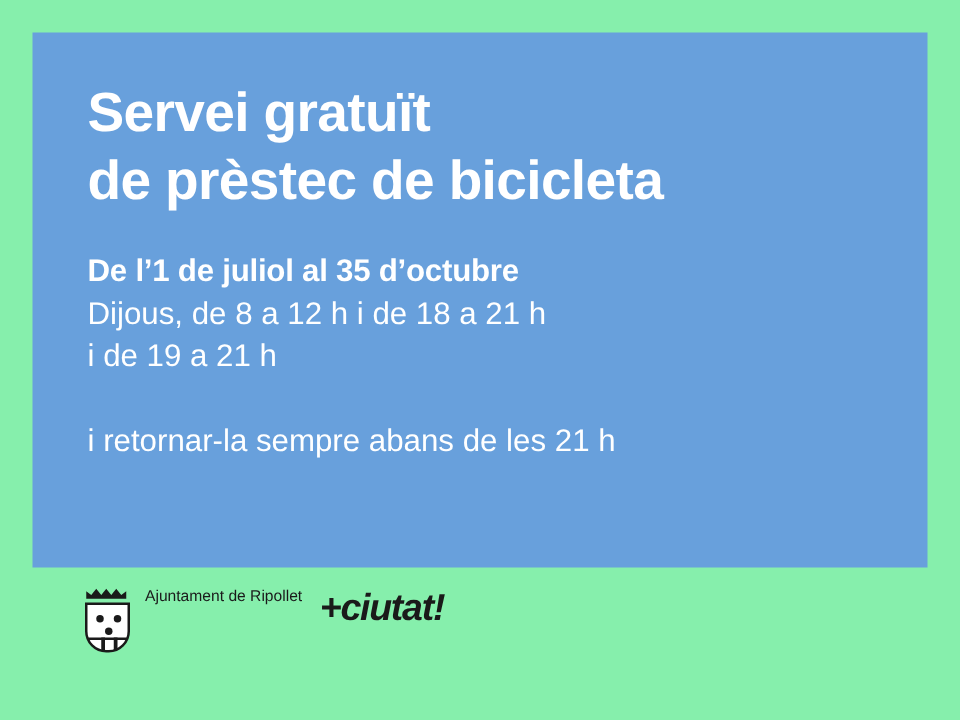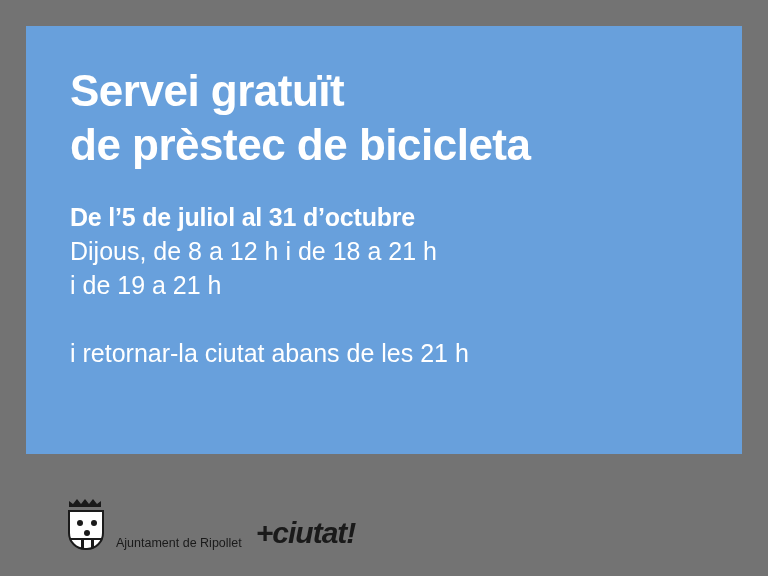--- a/index.html
+++ b/index.html
@@ -10,21 +10,21 @@
     width: 768px;
     height: 576px;
     background: #ffffff;
     font-family: "Liberation Sans", sans-serif;
     overflow: hidden;
   }
   .poster {
     position: relative;
     width: 768px;
     height: 576px;
-    background: #737373;
+    background: #86efac;
   }
   .blue-panel {
     position: absolute;
     left: 26px;
     top: 26px;
     width: 716px;
     height: 428px;
     background: #68a0dc;
     box-sizing: border-box;
     padding: 38px 44px 0 44px;
@@ -66,21 +66,21 @@
   .notice-line .strong {
     font-weight: normal;
   }
   .footer {
     position: absolute;
     left: 26px;
     top: 470px;
     width: 716px;
     height: 80px;
     display: flex;
-    align-items: flex-end;
+    align-items: flex-start;
   }
   .crest {
     width: 40px;
     height: 52px;
     position: relative;
     flex: 0 0 auto;
     margin-left: 40px;
   }
   .crest .crown {
     position: absolute;
@@ -149,27 +149,27 @@
 <div class="poster">
 
   <div class="blue-panel">
 
     <h1 class="headline">
       <span class="line">Servei gratuït</span>
       <span class="line">de prèstec de bicicleta</span>
     </h1>
 
     <div class="schedule">
-      <div class="sched-line bold">De l’5 de juliol al 31 d’octubre</div>
+      <div class="sched-line bold">De l’1 de juliol al 35 d’octubre</div>
       <div class="sched-line">Dijous, de 8 a 12 h i de 18 a 21 h</div>
       <div class="sched-line">i de 19 a 21 h</div>
     </div>
 
     <div class="notice">
-      <div class="notice-line"><span>i retornar-la ciutat </span><span class="strong">abans de les 21 h</span></div>
+      <div class="notice-line"><span>i retornar-la sempre </span><span class="strong">abans de les 21 h</span></div>
     </div>
 
   </div>
 
   <div class="footer">
     <div class="crest">
       <svg class="crown" viewBox="0 0 36 10">
         <path d="M1 9 L1 3 L5 6 L9 1 L13 6 L17 1 L21 6 L25 1 L29 6 L33 3 L33 9 Z" fill="#1a1a1a"></path>
       </svg>
       <div class="shield">

